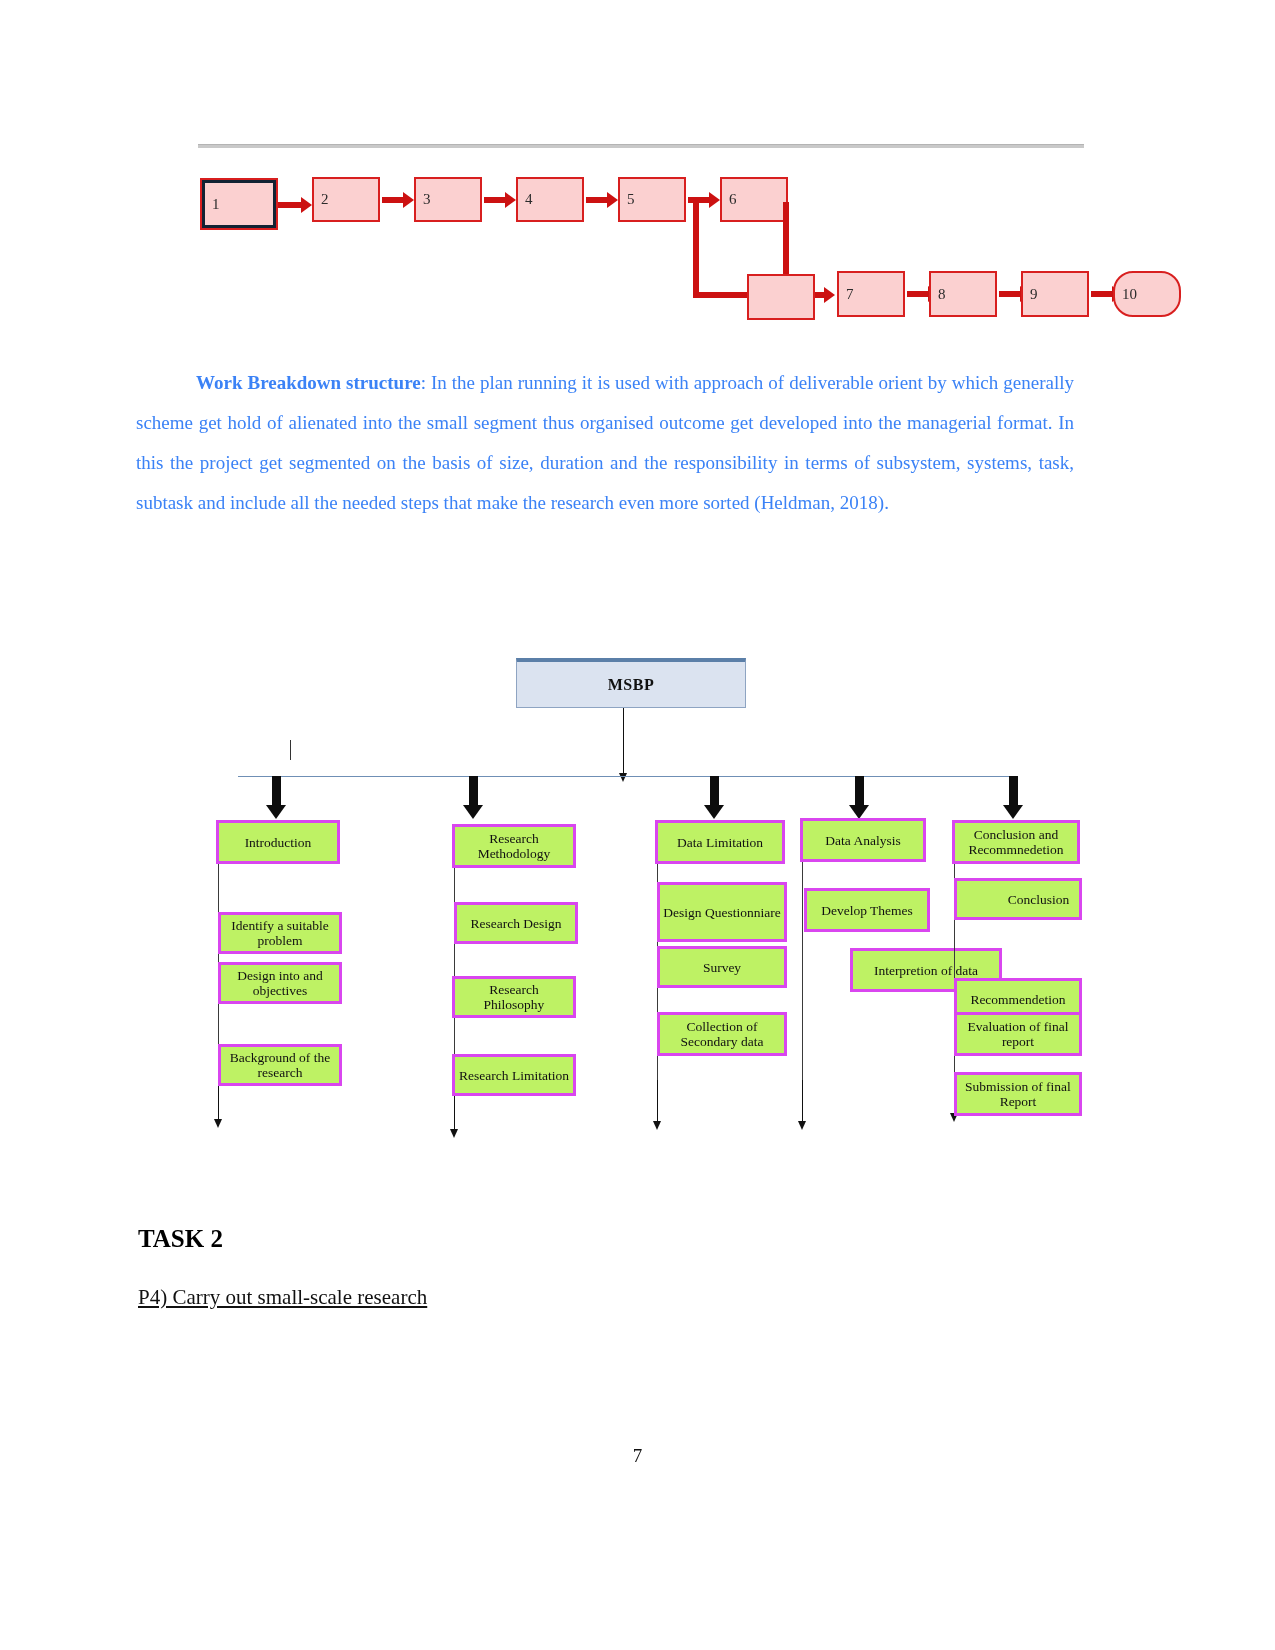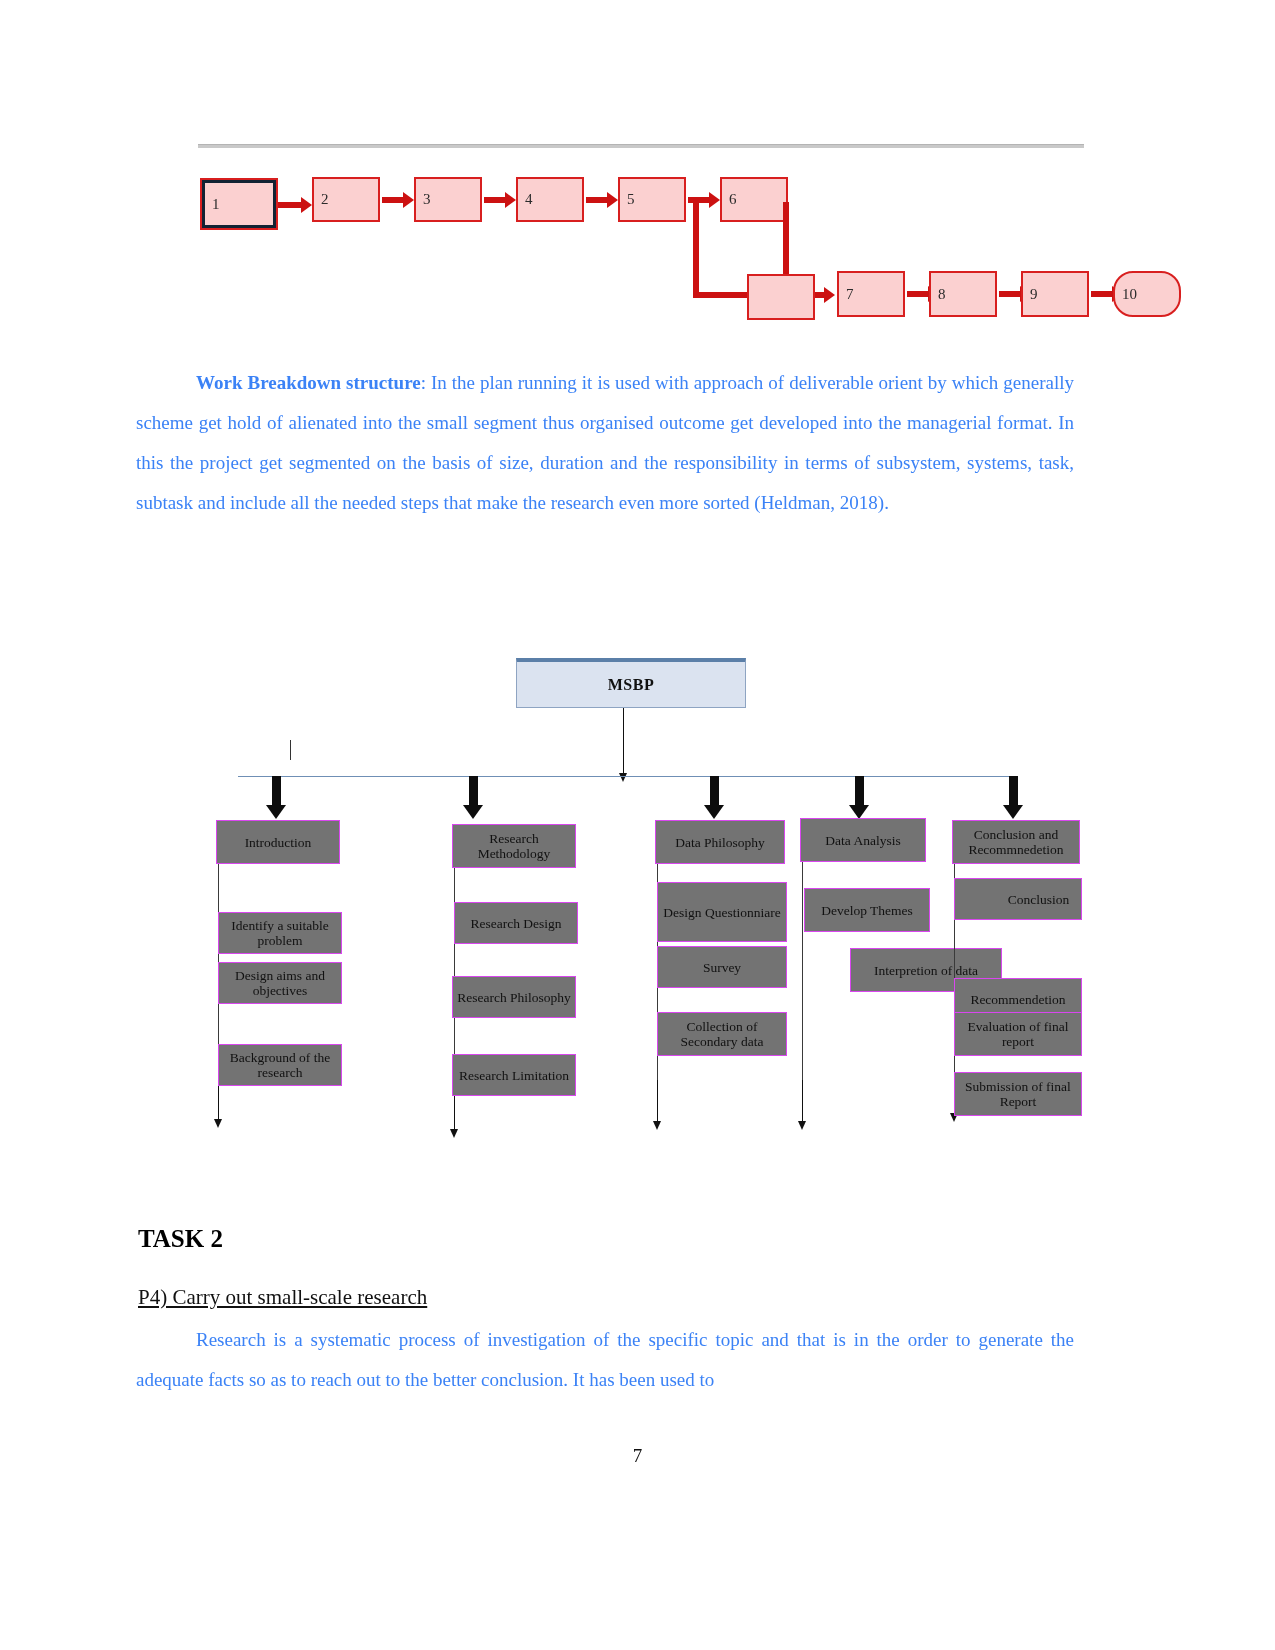--- a/index.html
+++ b/index.html
@@ -74,22 +74,22 @@
 
   
   #wbs-chart {
     position:absolute;
     left:180px; top:640px;
     width:930px; height:520px;
   }
   .wbs-box {
     position:absolute;
     box-sizing:border-box;
-    background:#737373;
-    border:1px solid #d946ef;
+    background:#bef264;
+    border:3px solid #d946ef;
     color:#111;
     font-family:"Liberation Serif", serif;
     font-size:13.5px;
     line-height:15px;
     text-align:center;
     display:flex;
     align-items:center;
     justify-content:center;
     padding:2px 3px;
     overflow:hidden;
@@ -229,33 +229,33 @@
 
     <div class="stray-tick" style="left:110px; top:100px; height:20px;"></div>
 
     <div class="wbs-hline" style="left:58px; top:136px; width:774px;"></div>
 
     <div class="wbs-arrow" style="left:92px; top:136px; height:30px;"></div>
     <div class="wbs-box" style="left:36px; top:180px; width:124px; height:44px;">Introduction</div>
     <div class="wbs-thin" style="left:38px; top:224px; height:248px;"></div>
     <div class="thin-arrow" style="left:38px; top:438px; height:42px;"></div>
     <div class="wbs-box" style="left:38px; top:272px; width:124px; height:42px;">Identify a suitable problem</div>
-    <div class="wbs-box" style="left:38px; top:322px; width:124px; height:42px;">Design aims and objectives</div>
+    <div class="wbs-box" style="left:38px; top:322px; width:124px; height:42px;">Design into and objectives</div>
     <div class="wbs-box" style="left:38px; top:404px; width:124px; height:42px;">Background of the research</div>
 
     <div class="wbs-arrow" style="left:289px; top:136px; height:30px;"></div>
     <div class="wbs-box" style="left:272px; top:184px; width:124px; height:44px;">Research Methodology</div>
     <div class="wbs-thin" style="left:274px; top:228px; height:254px;"></div>
     <div class="thin-arrow" style="left:274px; top:448px; height:42px;"></div>
     <div class="wbs-box" style="left:274px; top:262px; width:124px; height:42px;">Research Design</div>
     <div class="wbs-box" style="left:272px; top:336px; width:124px; height:42px;">Research Philosophy</div>
     <div class="wbs-box" style="left:272px; top:414px; width:124px; height:42px;">Research Limitation</div>
 
     <div class="wbs-arrow" style="left:530px; top:136px; height:30px;"></div>
-    <div class="wbs-box" style="left:475px; top:180px; width:130px; height:44px;">Data Philosophy</div>
+    <div class="wbs-box" style="left:475px; top:180px; width:130px; height:44px;">Data Limitation</div>
     <div class="wbs-thin" style="left:477px; top:224px; height:258px;"></div>
     <div class="thin-arrow" style="left:477px; top:440px; height:42px;"></div>
     <div class="wbs-box" style="left:477px; top:242px; width:130px; height:60px;">Design Questionniare</div>
     <div class="wbs-box" style="left:477px; top:306px; width:130px; height:42px;">Survey</div>
     <div class="wbs-box" style="left:477px; top:372px; width:130px; height:44px;">Collection of Secondary data</div>
 
     <div class="wbs-arrow" style="left:675px; top:136px; height:30px;"></div>
     <div class="wbs-box" style="left:620px; top:178px; width:126px; height:44px;">Data Analysis</div>
     <div class="wbs-thin" style="left:622px; top:222px; height:260px;"></div>
     <div class="thin-arrow" style="left:622px; top:440px; height:42px;"></div>
@@ -269,19 +269,16 @@
     <div class="wbs-box" style="left:774px; top:238px; width:128px; height:42px;padding-left:44px;">Conclusion</div>
     <div class="wbs-box" style="left:774px; top:306px; width:128px; height:42px;margin-top:32px;">Recommendetion</div>
     <div class="wbs-box" style="left:774px; top:372px; width:128px; height:44px;">Evaluation of final report</div>
     <div class="wbs-box" style="left:774px; top:432px; width:128px; height:44px;">Submission of final Report</div>
   </div>
 
   <div class="h-task" style="left:138px; top:1225px;">TASK 2</div>
 
   <div class="h-sub" style="left:138px; top:1285px;">P4) Carry out small-scale research </div>
 
-  <div class="para indent" style="left:136px; top:1320px; width:938px;">
-    <span>Research is a systematic process of investigation of the specific topic and that is in the order to generate the adequate facts so as to reach out to the better conclusion. It has been used to</span>
-  </div>
 
   <div class="pagenum" style="top:1445px;">7</div>
 
 </div>
 
 </body></html>

